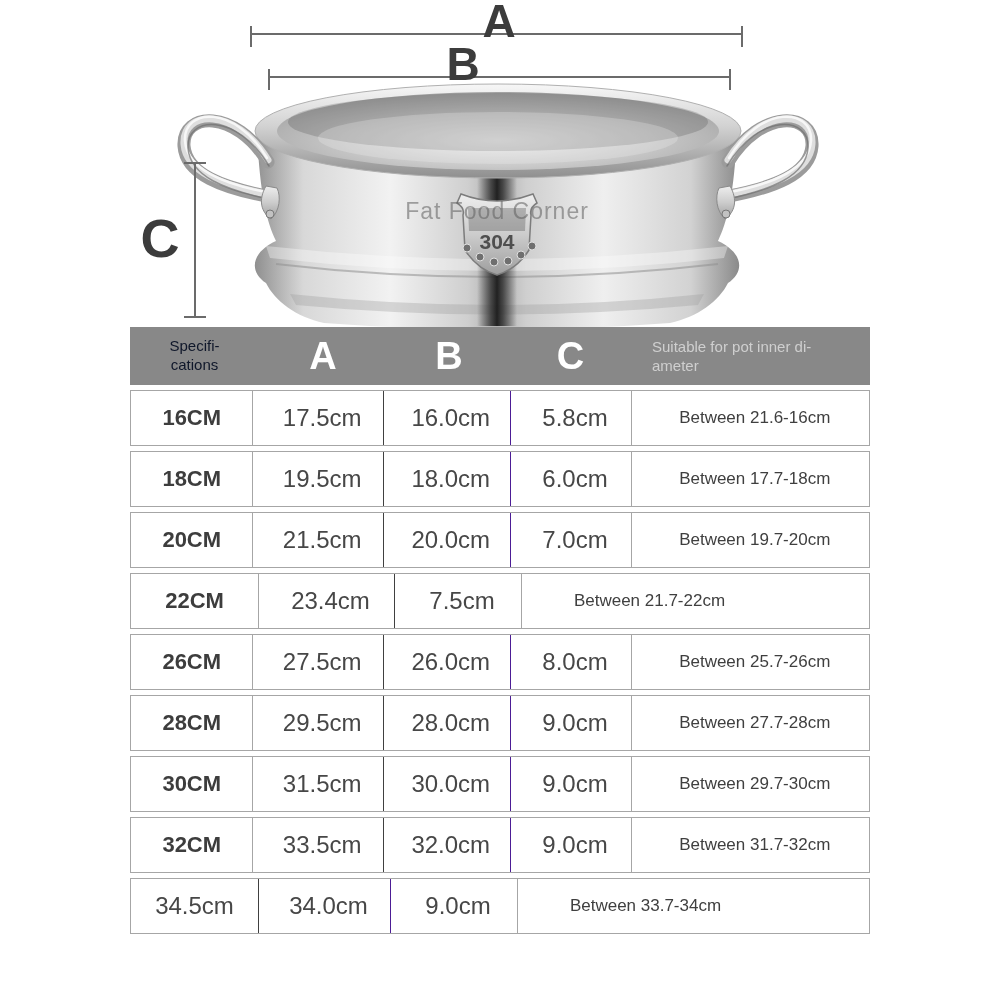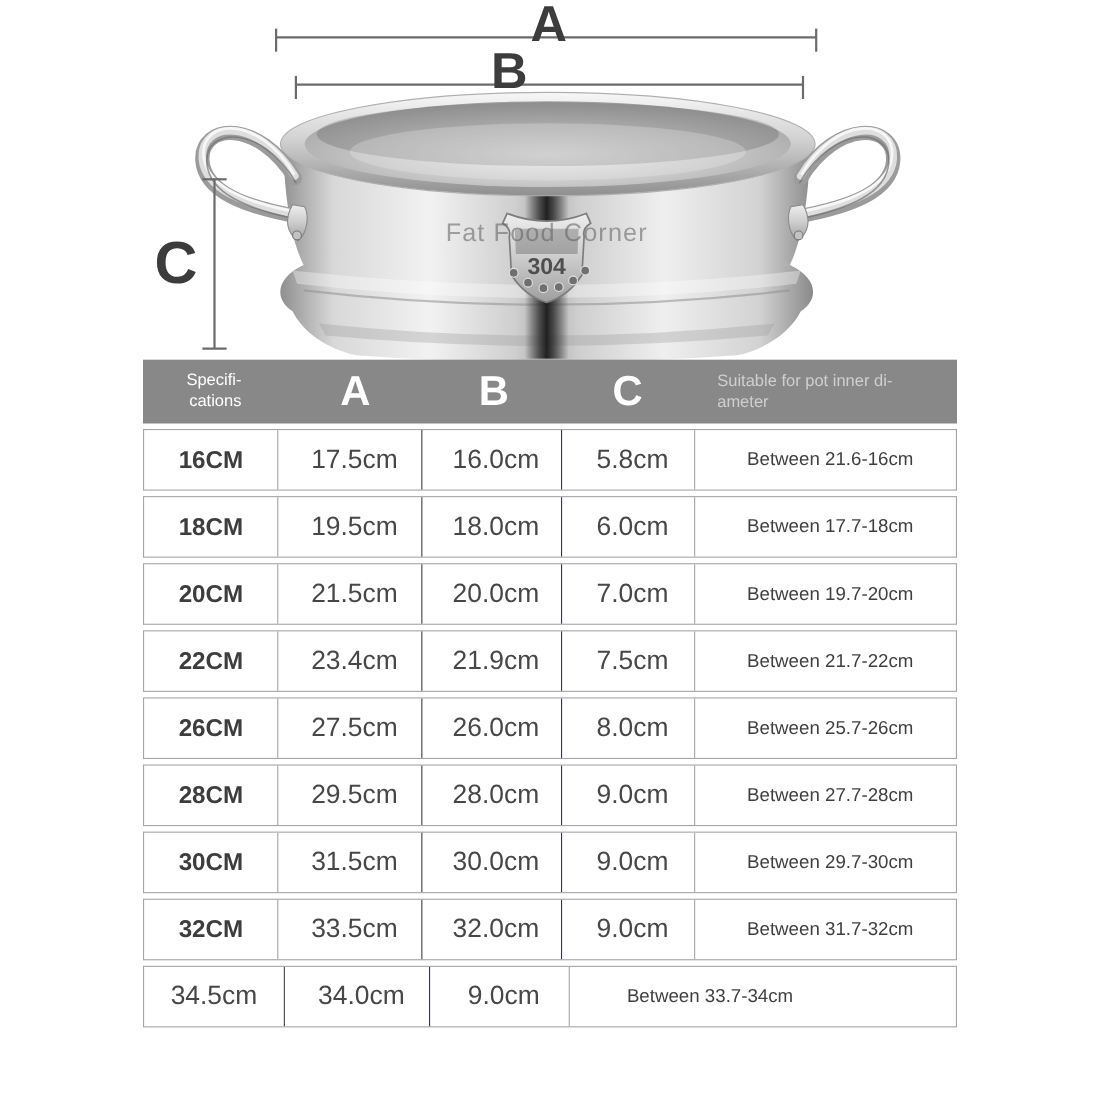--- a/index.html
+++ b/index.html
@@ -14,21 +14,21 @@
   .spec-table{position:absolute;left:130px;top:327px;width:740px;}
   .thead{
     display:flex;align-items:stretch;background:#888888;height:58px;
   }
   .thead .hc{display:flex;align-items:center;justify-content:center;}
   .hc.w1{width:129px;}
   .hc.w2{width:128px;}
   .hc.w3{width:124px;}
   .hc.w4{width:119px;}
   .hc.w5{width:240px;}
-  .h-spec{font-size:15px;color:#ffffff;white-space:pre-line;text-align:right;line-height:1.25;}
+  .h-spec{font-size:15px;color:#0f172a;white-space:pre-line;text-align:center;line-height:1.25;}
   .h-letter{font-size:38px;color:#ffffff;font-weight:600;}
   .h-suit{font-size:15px;color:#cfcfcf;white-space:pre-line;text-align:left;line-height:1.3;justify-content:flex-start !important;padding-left:22px;box-sizing:border-box;}
   .trow{
     display:flex;align-items:stretch;height:56px;margin-top:5px;
     border:1px solid #a6a6a6;box-sizing:border-box;background:#ffffff;gap:8px;
   }
   .trow .c{
     display:flex;align-items:center;justify-content:center;
     box-sizing:border-box;color:#474747;
   }
@@ -181,21 +181,20 @@
     <div class="trow">
       <div class="c w1">20CM</div>
       <div class="c w2">21.5cm</div>
       <div class="c w3">20.0cm</div>
       <div class="c w4">7.0cm</div>
       <div class="c w5">Between 19.7-20cm</div>
     </div>
     <div class="trow">
       <div class="c w1">22CM</div>
       <div class="c w2">23.4cm</div>
-      <div class="c w3">21.9cm</div>
       <div class="c w4">7.5cm</div>
       <div class="c w5">Between 21.7-22cm</div>
     </div>
     <div class="trow">
       <div class="c w1">26CM</div>
       <div class="c w2">27.5cm</div>
       <div class="c w3">26.0cm</div>
       <div class="c w4">8.0cm</div>
       <div class="c w5">Between 25.7-26cm</div>
     </div>

